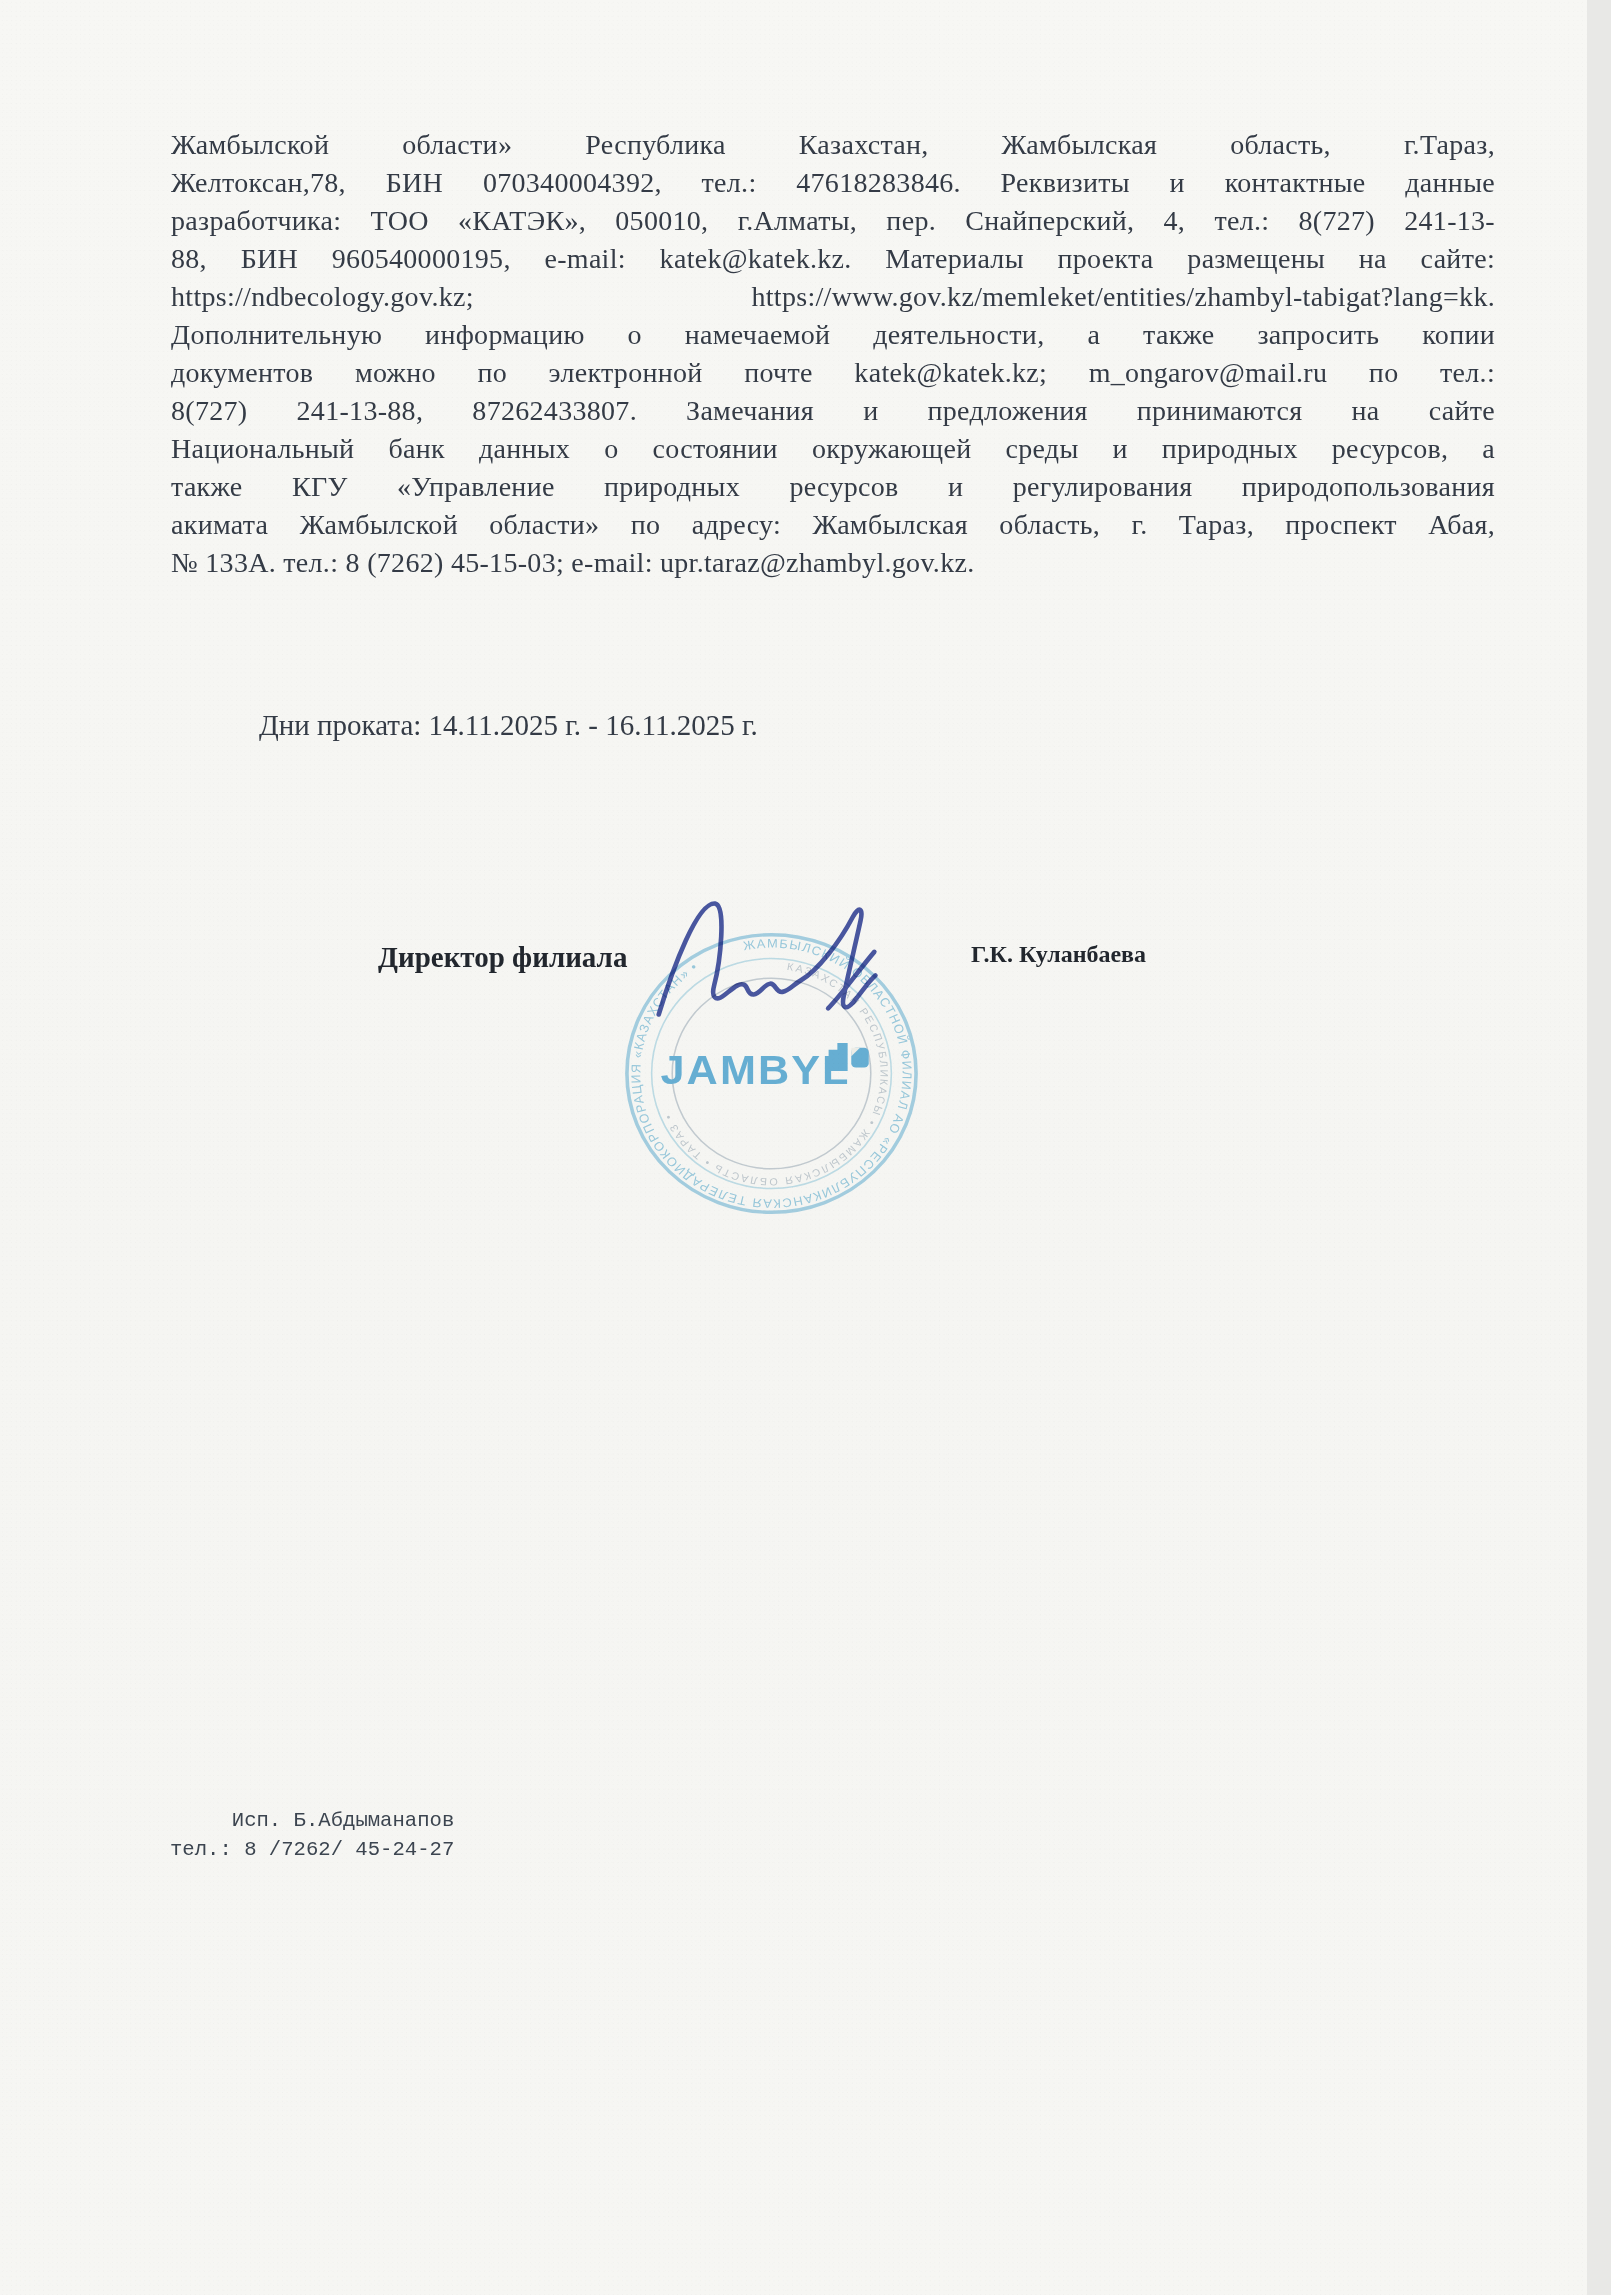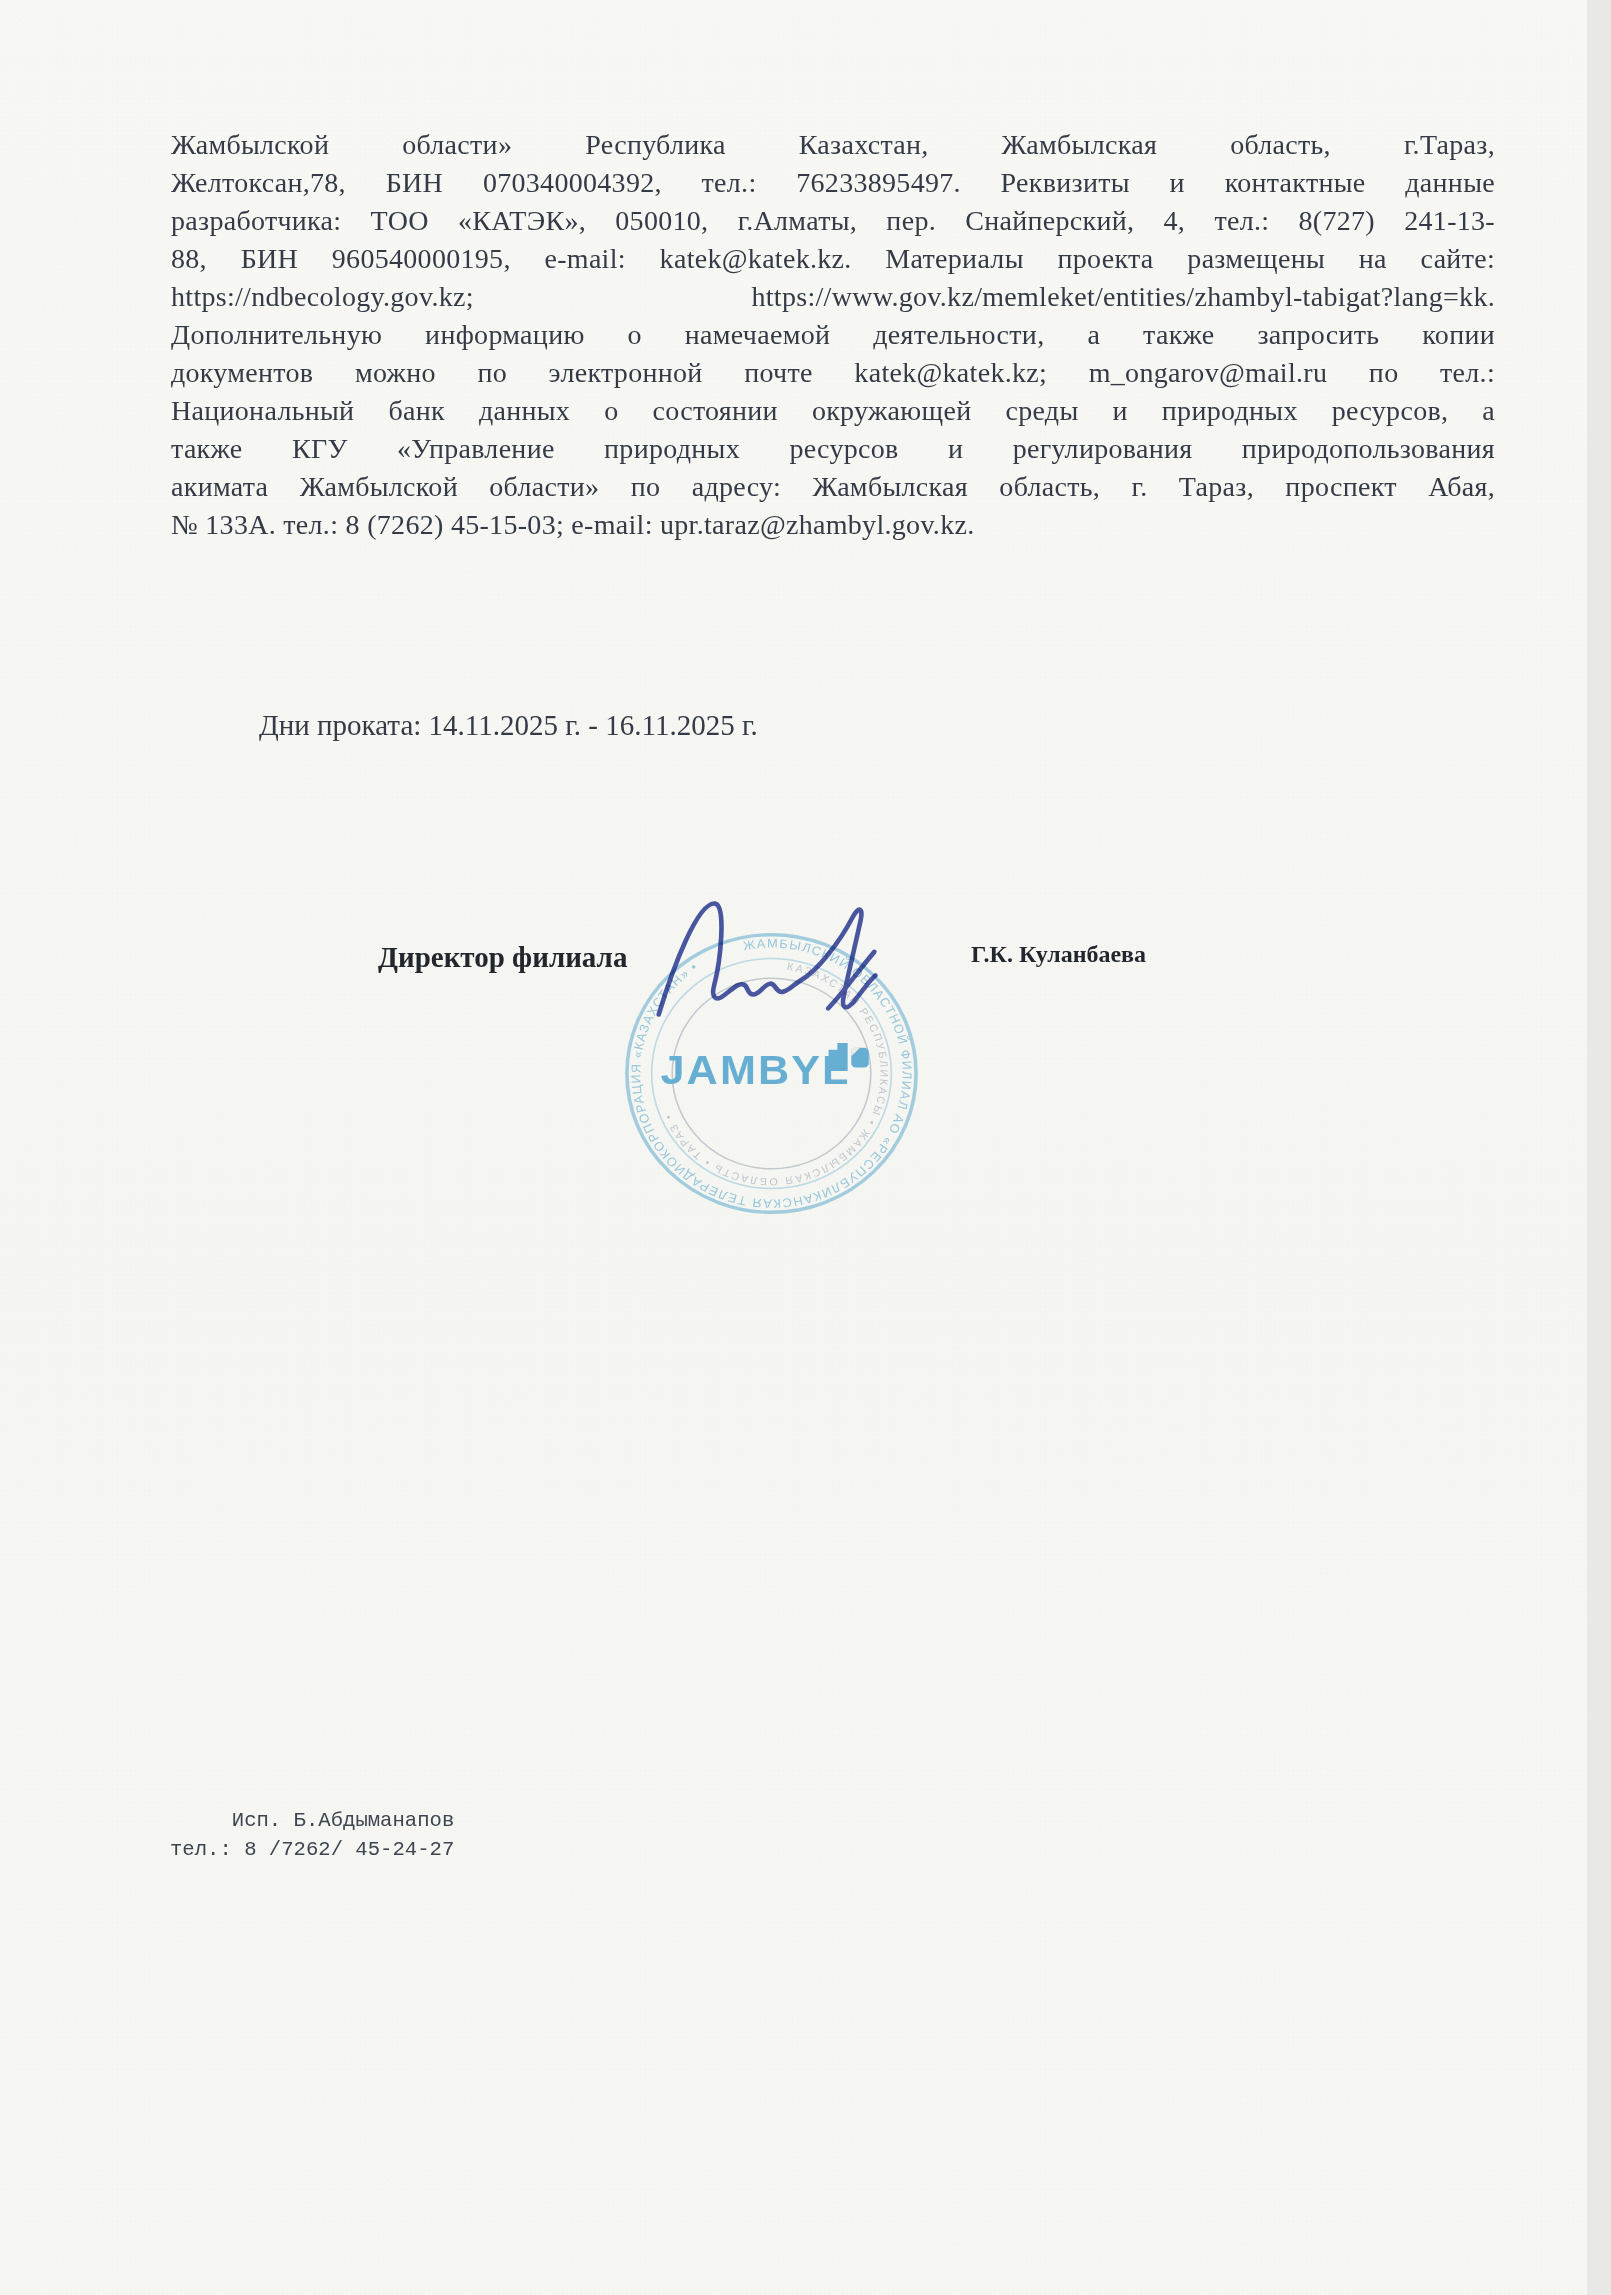--- a/index.html
+++ b/index.html
@@ -59,26 +59,27 @@
   }
 </style>
 </head>
 <body>
 
 <div class="page">
 
   <div class="paragraph">
 
   <div class="pline">Жамбылской области» Республика Казахстан, Жамбылская область, г.Тараз,</div>
-      <div class="pline">Желтоксан,78, БИН 070340004392, тел.: 76233895497. Реквизиты и контактные данные</div>
+      <div class="pline">Желтоксан,78, БИН 070340004392, тел.: 47618283846. Реквизиты и контактные данные</div>
       <div class="pline">разработчика: ТОО «КАТЭК», 050010, г.Алматы, пер. Снайперский, 4, тел.: 8(727) 241-13-</div>
       <div class="pline">88, БИН 960540000195, e-mail: katek@katek.kz. Материалы проекта размещены на сайте:</div>
       <div class="pline">https://ndbecology.gov.kz; https://www.gov.kz/memleket/entities/zhambyl-tabigat?lang=kk.</div>
       <div class="pline">Дополнительную информацию о намечаемой деятельности, а также запросить копии</div>
       <div class="pline">документов можно по электронной почте katek@katek.kz; m_ongarov@mail.ru по тел.:</div>
+      <div class="pline">8(727) 241-13-88, 87262433807. Замечания и предложения принимаются на сайте</div>
       <div class="pline">Национальный банк данных о состоянии окружающей среды и природных ресурсов, а</div>
       <div class="pline">также КГУ «Управление природных ресурсов и регулирования природопользования</div>
       <div class="pline">акимата Жамбылской области» по адресу: Жамбылская область, г. Тараз, проспект Абая,</div>
       <div class="pline last">№ 133А. тел.: 8 (7262) 45-15-03; e-mail: upr.taraz@zhambyl.gov.kz.</div>
     </div>
 
   <div class="dates">Дни проката: 14.11.2025 г. - 16.11.2025 г.</div>
 
   <div class="sig-role">Директор филиала</div>
   <div class="sig-name">Г.К. Куланбаева</div>

